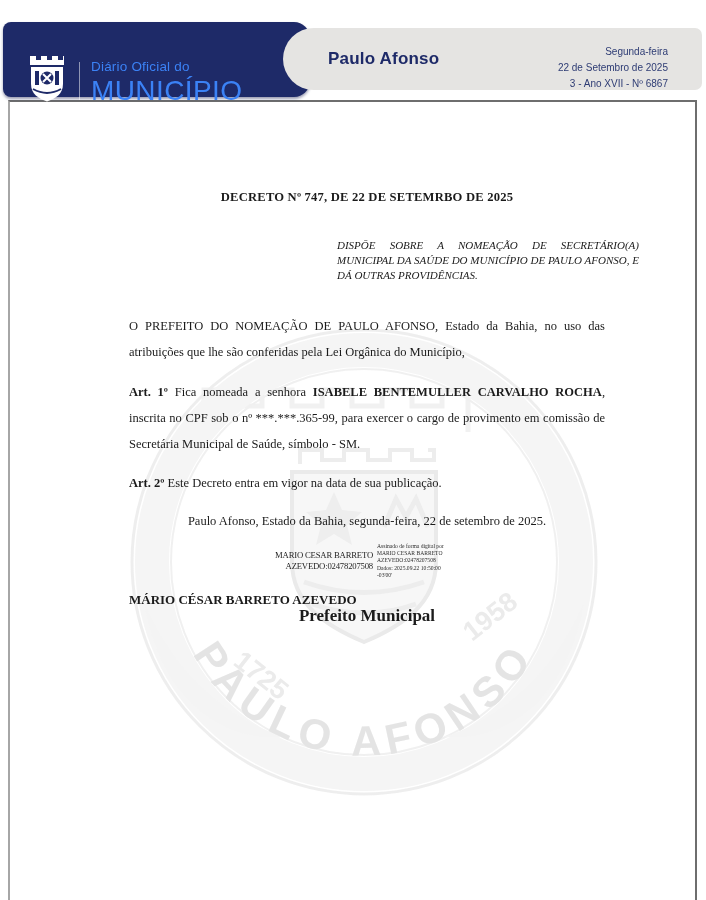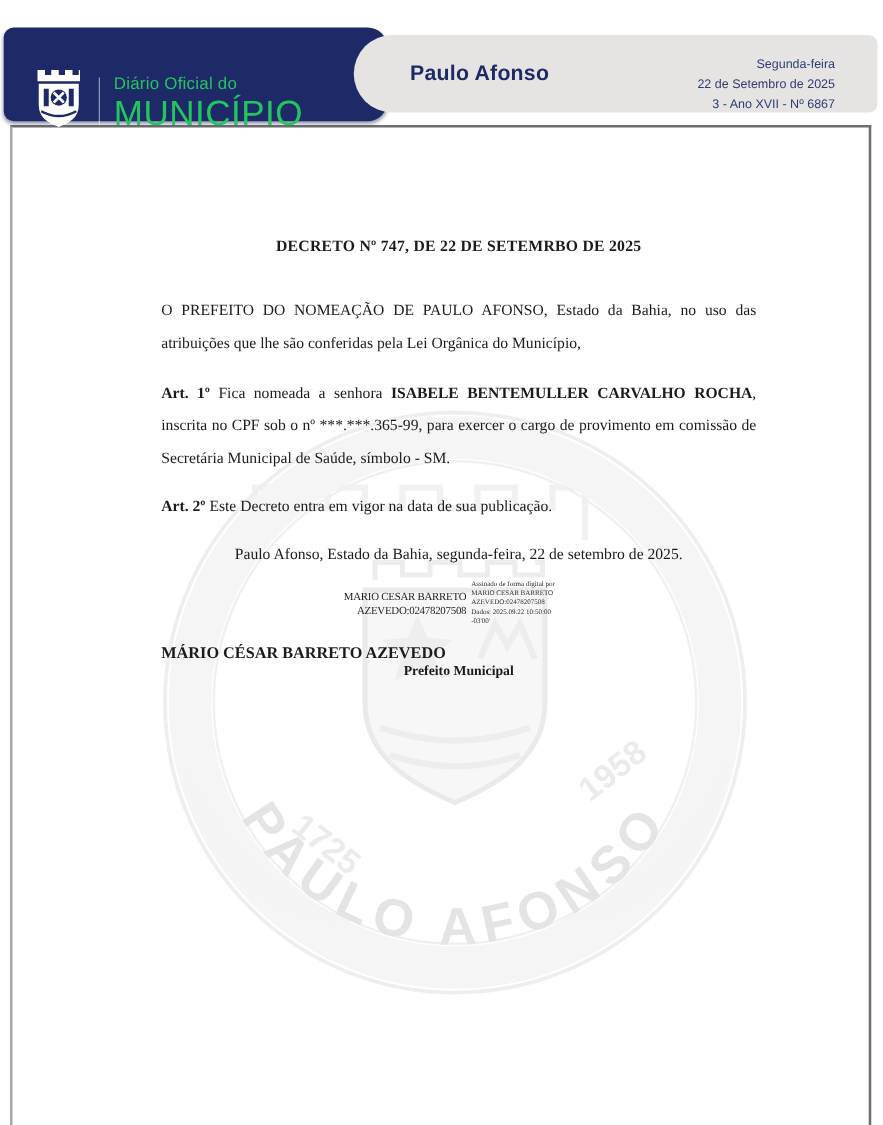--- a/index.html
+++ b/index.html
@@ -16,21 +16,21 @@
   .header-pill{
     position:absolute;left:283px;top:28px;width:419px;height:62px;
     background:#e5e4e2;border-radius:31px 7px 7px 31px;z-index:2;
     display:flex;align-items:center;
   }
   .logo-wrap{position:absolute;left:21px;top:29px;width:46px;height:52px;}
   .brand-divider{
     position:absolute;left:76px;top:40px;width:1px;height:38px;
     background:rgba(255,255,255,.5);
   }
-  .brand-text{position:absolute;left:88px;top:38px;color:#22c55e;
+  .brand-text{position:absolute;left:88px;top:38px;color:#3b82f6;
     font-family:"Liberation Sans", sans-serif;line-height:1;}
   .brand-top{font-size:13.5px;letter-spacing:.2px;margin-bottom:3px;}
   .brand-bottom{font-size:28px;font-weight:normal;letter-spacing:.4px;}
   .pill-city{
     position:absolute;left:45px;top:0;height:62px;display:flex;align-items:center;
     font-family:"Liberation Sans", sans-serif;font-weight:bold;font-size:17px;
     color:#1e2a68;letter-spacing:.2px;
   }
   .pill-dates{
     position:absolute;right:34px;top:0;height:80px;
@@ -72,21 +72,21 @@
   }
   .sig-signer{
     width:112px;text-align:right;font-size:8.7px;line-height:11px;color:#1f1f1f;
     padding-top:10px;letter-spacing:-.2px;
   }
   .sig-details{
     width:96px;margin-left:4px;font-size:5.6px;line-height:7.2px;color:#2c2c2c;
     text-align:left;padding-top:3px;
   }
   .sig-name{margin-top:13px;font-weight:bold;font-size:13px;line-height:16px;}
-  .sig-role{text-align:center;font-weight:bold;font-size:11px;line-height:15px;}
+  .sig-role{text-align:center;font-weight:bold;font-size:17px;line-height:15px;}
 </style>
 </head>
 <body>
 
 <div class="header-bar">
   <div class="logo-wrap">
     <svg width="46" height="52" viewBox="0 0 46 52">
 
       <path d="M6 14 V5 h6 v4 h5 V5 h6 v4 h5 V5 h6 v4 h5 V5 h1 v9 z" fill="#ffffff"></path>
 
@@ -142,20 +142,21 @@
 
     <text font-family="Liberation Sans, sans-serif" font-weight="bold" font-size="42" letter-spacing="7" fill="#e2e2e2" text-anchor="middle">
       <textPath href="#arcPath" startOffset="50%">PAULO AFONSO</textPath>
     </text>
   </svg>
 
   <div class="doc-text">
 
     <div class="doc-title">DECRETO Nº 747, DE 22 DE SETEMRBO DE 2025</div>
 
+    <div class="ementa">DISPÕE SOBRE A NOMEAÇÃO DE SECRETÁRIO(A) MUNICIPAL DA SAÚDE DO MUNICÍPIO DE PAULO AFONSO, E DÁ OUTRAS PROVIDÊNCIAS.</div>
 
     <p class="para p-preamble"><span>O PREFEITO DO NOMEAÇÃO DE PAULO AFONSO,</span><span> Estado da Bahia, no uso das atribuições que lhe são conferidas pela Lei Orgânica do Município,</span></p>
 
 
     <p class="para p-art1"><span class="bold">Art. 1º</span><span> Fica nomeada a senhora </span><span class="bold">ISABELE BENTEMULLER CARVALHO ROCHA</span><span>, inscrita no CPF sob o nº ***.***.365-99, para exercer o cargo de provimento em comissão de Secretária Municipal de Saúde, símbolo - SM.</span></p>
 
     <p class="para p-art2"><span class="bold">Art. 2º</span><span> Este Decreto entra em vigor na data de sua publicação.</span></p>
 
     <div class="dateline">Paulo Afonso, Estado da Bahia, segunda-feira, 22 de setembro de 2025.</div>
 

